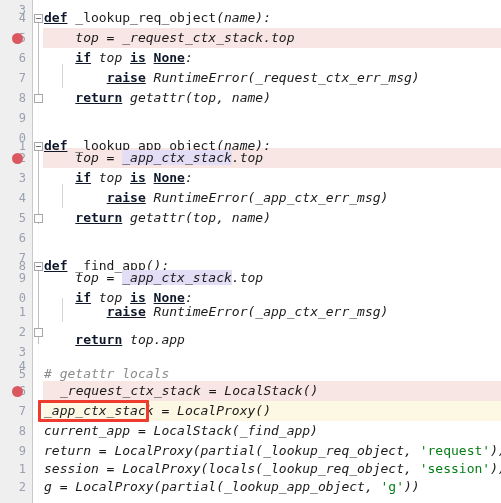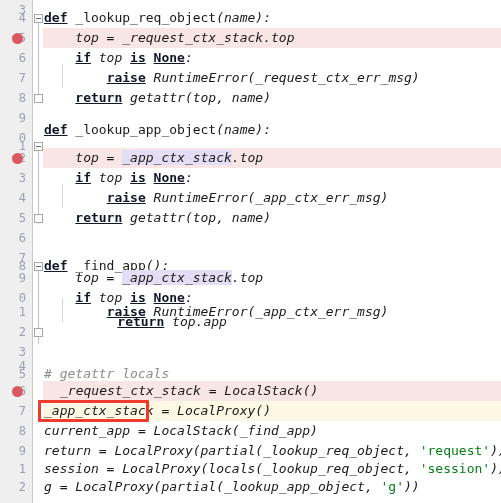--- a/index.html
+++ b/index.html
@@ -233,30 +233,30 @@
       <div class="indent-guide" style="left: 62px; top: 184px; height: 24px;"></div>
       <div class="indent-guide" style="left: 62px; top: 298px; height: 24px;"></div>
     </div>
 
   <div id="code-layer">
       <div class="code-line" style="top: 8px;"><span class="kw">def</span><span class="plain"> </span><span class="def">_lookup_req_object</span><span class="plain">(name):</span></div>
       <div class="code-line" style="top: 28px;"><span class="plain">    top = _request_ctx_stack.top</span></div>
       <div class="code-line" style="top: 48px;"><span class="plain">    </span><span class="kw">if</span><span class="plain"> top </span><span class="kw">is</span><span class="plain"> </span><span class="kw">None</span><span class="plain">:</span></div>
       <div class="code-line" style="top: 68px;"><span class="plain">        </span><span class="kw">raise</span><span class="plain"> RuntimeError(_request_ctx_err_msg)</span></div>
       <div class="code-line" style="top: 88px;"><span class="plain">    </span><span class="kw">return</span><span class="plain"> getattr(top, name)</span></div>
-      <div class="code-line" style="top: 120px;"><span class="kw">def</span><span class="plain"> </span><span class="def">_lookup_app_object</span><span class="plain">(name):</span></div>
+      <div class="code-line" style="top: 136px;"><span class="kw">def</span><span class="plain"> </span><span class="def">_lookup_app_object</span><span class="plain">(name):</span></div>
       <div class="code-line" style="top: 148px;"><span class="plain">    top = </span><span class="plain hl-occ">_app_ctx_stack</span><span class="plain">.top</span></div>
       <div class="code-line" style="top: 168px;"><span class="plain">    </span><span class="kw">if</span><span class="plain"> top </span><span class="kw">is</span><span class="plain"> </span><span class="kw">None</span><span class="plain">:</span></div>
       <div class="code-line" style="top: 188px;"><span class="plain">        </span><span class="kw">raise</span><span class="plain"> RuntimeError(_app_ctx_err_msg)</span></div>
       <div class="code-line" style="top: 208px;"><span class="plain">    </span><span class="kw">return</span><span class="plain"> getattr(top, name)</span></div>
       <div class="code-line" style="top: 256px;"><span class="kw">def</span><span class="plain"> </span><span class="def">_find_app</span><span class="plain">():</span></div>
       <div class="code-line" style="top: 268px;"><span class="plain">    top = </span><span class="plain hl-occ">_app_ctx_stack</span><span class="plain">.top</span></div>
       <div class="code-line" style="top: 288px;"><span class="plain">    </span><span class="kw">if</span><span class="plain"> top </span><span class="kw">is</span><span class="plain"> </span><span class="kw">None</span><span class="plain">:</span></div>
       <div class="code-line" style="top: 302px;"><span class="plain">        </span><span class="kw">raise</span><span class="plain"> RuntimeError(_app_ctx_err_msg)</span></div>
-      <div class="code-line" style="top: 312px; margin-left: 42px;"><span class="plain">    </span><span class="kw">return</span><span class="plain"> top.app</span></div>
+      <div class="code-line" style="top: 330px;"><span class="plain">    </span><span class="kw">return</span><span class="plain"> top.app</span></div>
       <div class="code-line" style="top: 364px;"><span class="cmt"># getattr locals</span></div>
       <div class="code-line" style="top: 381px; margin-left: 16px;"><span class="plain">_request_ctx_stack = LocalStack()</span></div>
       <div class="code-line" style="top: 401px;"><span class="plain">_app_ctx_stack</span><span class="plain"> = LocalProxy()</span></div>
       <div class="code-line" style="top: 421px;"><span class="plain">current_app = LocalStack(_find_app)</span></div>
       <div class="code-line" style="top: 441px;"><span class="plain">return = LocalProxy(partial(_lookup_req_object, </span><span class="str">'request'</span><span class="plain">))</span></div>
       <div class="code-line" style="top: 459px;"><span class="plain">session = LocalProxy(locals(_lookup_req_object, </span><span class="str">'session'</span><span class="plain">))</span></div>
       <div class="code-line" style="top: 477px;"><span class="plain">g = LocalProxy(partial(_lookup_app_object, </span><span class="str">'g'</span><span class="plain">))</span></div>
     </div>
 
   <div class="annot-rect" id="annot" style="left: 38px; top: 400px; width: 111px; height: 22px; border-color: rgb(239, 59, 45);"></div>

